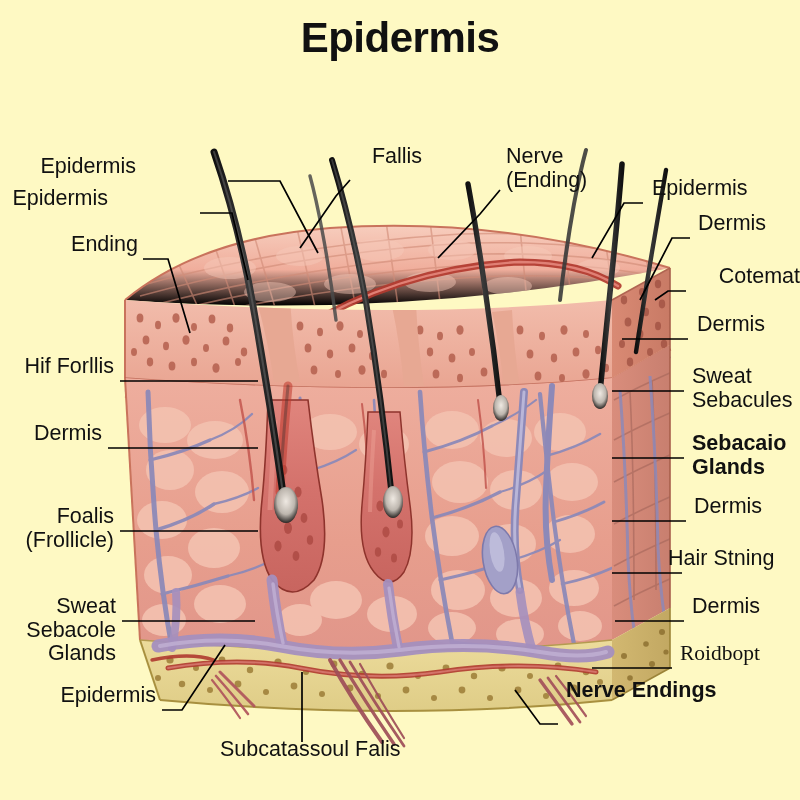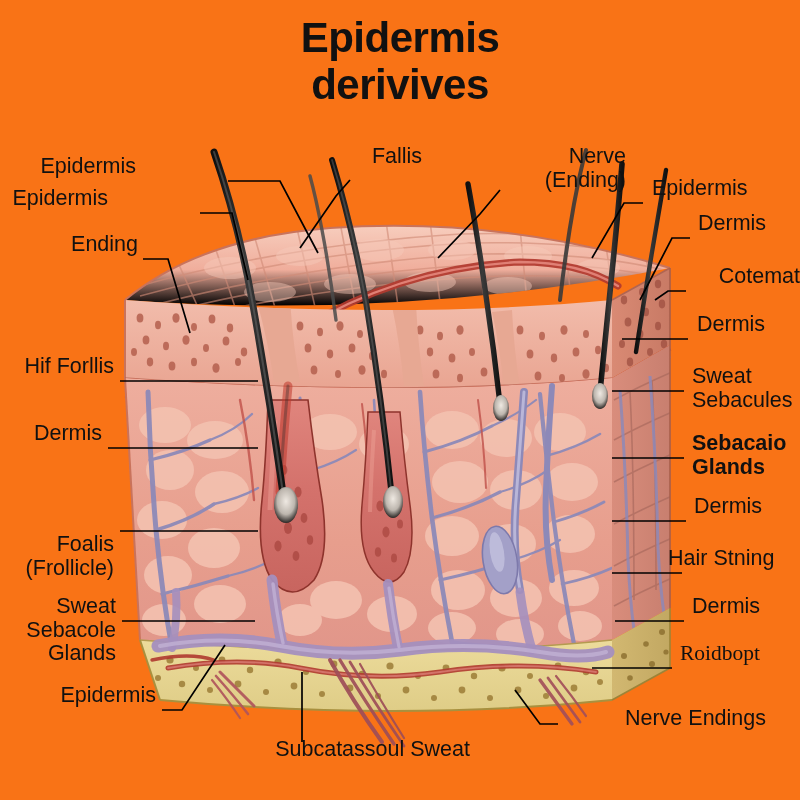--- a/index.html
+++ b/index.html
@@ -1,36 +1,35 @@
 <!DOCTYPE html>
 <html><head>
 <meta charset="utf-8">
 <title>Epidermis derivives</title>
 <style>
   html,body{margin:0;padding:0;background:#ffffff;}
   body{width:800px;height:800px;overflow:hidden;
        font-family:"Liberation Sans","DejaVu Sans",sans-serif;}
-  #stage{position:relative;width:800px;height:800px;background:#f97316;}
+  #stage{position:relative;width:800px;height:800px;background:#fef9c3;}
   #figure{position:absolute;left:0;top:0;width:800px;height:800px;}
   .ttl{position:absolute;left:0;top:14px;width:800px;text-align:center;
        font-size:42px;font-weight:bold;color:#111;letter-spacing:-.5px;line-height:1.12;}
   .ttl span{display:block;}
-  .lbl{position:absolute;font-size:21.5px;color:#111;line-height:1.1;white-space:pre-line;text-align:right;}
+  .lbl{position:absolute;font-size:21.5px;color:#111;line-height:1.1;white-space:pre-line;}
   .lbl.r{text-align:left;}
   .lbl.l{text-align:right;}
   .lbl.c{text-align:center;}
 </style>
 </head>
 <body>
 
 <div id="stage">
 
   <div class="ttl">
     <span>Epidermis</span>
-    <span>derivives</span>
   </div>
 
   <svg id="figure" viewBox="0 0 800 800">
     <defs>
       <linearGradient id="gTop" x1="0" y1="0" x2="0" y2="1">
         <stop offset="0%" stop-color="#f7cdbd"></stop>
         <stop offset="55%" stop-color="#f0ae9c"></stop>
         <stop offset="100%" stop-color="#e79craw"></stop>
         <stop offset="100%" stop-color="#e9a18e"></stop>
       </linearGradient>
@@ -513,21 +512,21 @@
       <path d="M302,742 L302,672"></path>
       <path d="M558,724 L540,724 L515,690"></path>
     </g>
   </svg>
 
   <div class="lbl l" style="left:20px;top:155px;width:116px;">Epidermis</div>
   <div class="lbl l" style="left:0px;top:187px;width:108px;">Epidermis</div>
   <div class="lbl l" style="left:30px;top:233px;width:108px;">Ending</div>
   <div class="lbl l" style="left:0px;top:355px;width:114px;text-align:right;">Hif Forllis</div>
   <div class="lbl l" style="left:0px;top:422px;width:102px;">Dermis</div>
-  <div class="lbl l" style="left:0px;top:505px;width:114px;margin-top:28px;">Foalis
+  <div class="lbl l" style="left:0px;top:505px;width:114px;">Foalis
 (Frollicle)</div>
   <div class="lbl l" style="left:0px;top:595px;width:116px;">Sweat
 Sebacole
 Glands</div>
   <div class="lbl l" style="left:0px;top:684px;width:156px;">Epidermis</div>
 
   <div class="lbl r" style="left:652px;top:177px;width:148px;">Epidermis</div>
   <div class="lbl r" style="left:698px;top:212px;width:102px;">Dermis</div>
   <div class="lbl r" style="left:694px;top:265px;width:106px;text-align:right;">Cotemat</div>
   <div class="lbl r" style="left:697px;top:313px;width:103px;">Dermis</div>
@@ -537,16 +536,16 @@
 Glands</div>
   <div class="lbl r" style="left:694px;top:495px;width:106px;">Dermis</div>
   <div class="lbl r" style="left:668px;top:547px;width:110px;">Hair Stning</div>
   <div class="lbl r" style="left:692px;top:595px;width:108px;">Dermis</div>
   <div class="lbl r" style="left:680px;top:642px;width:120px;font-family:Liberation Serif, serif;">Roidbopt</div>
 
   <div class="lbl c" style="left:352px;top:145px;width:90px;">Fallis</div>
   <div class="lbl" style="left:506px;top:145px;width:120px;">Nerve
 (Ending)</div>
 
-  <div class="lbl" style="left:220px;top:738px;width:250px;">Subcatassoul Sweat</div>
-  <div class="lbl" style="left:566px;top:707px;width:200px;">Nerve Endings</div>
+  <div class="lbl" style="left:220px;top:738px;width:250px;">Subcatassoul Falis</div>
+  <div class="lbl" style="left:566px;top:679px;width:200px;font-weight:bold;">Nerve Endings</div>
 
 </div>
 
 </body></html>

